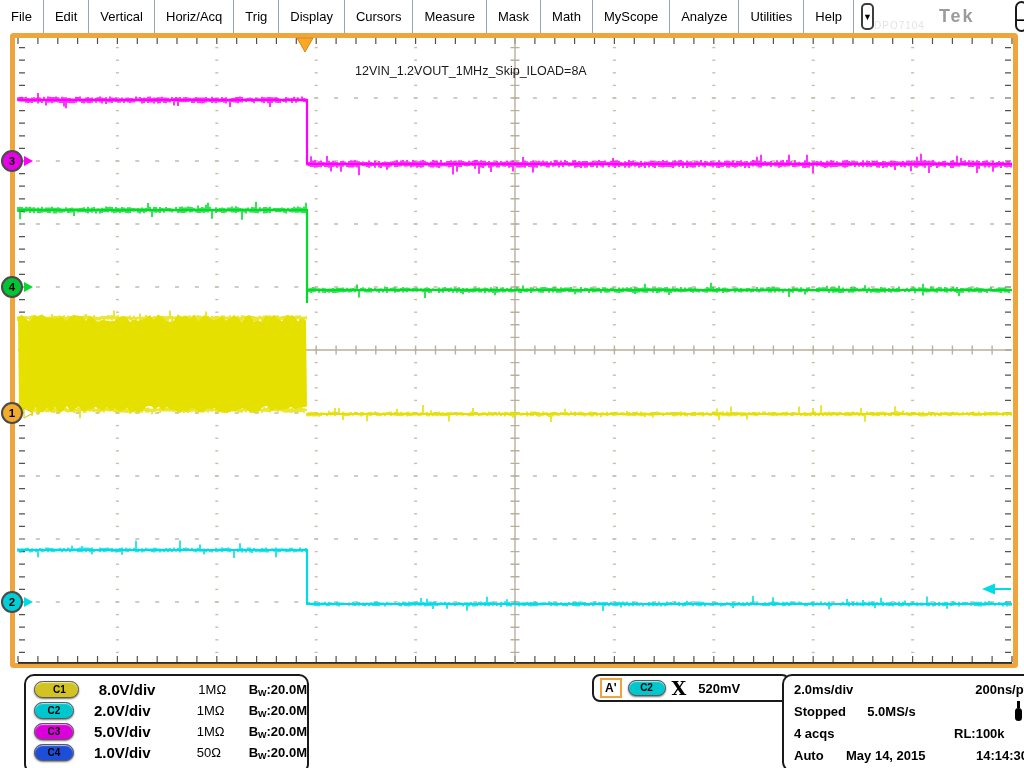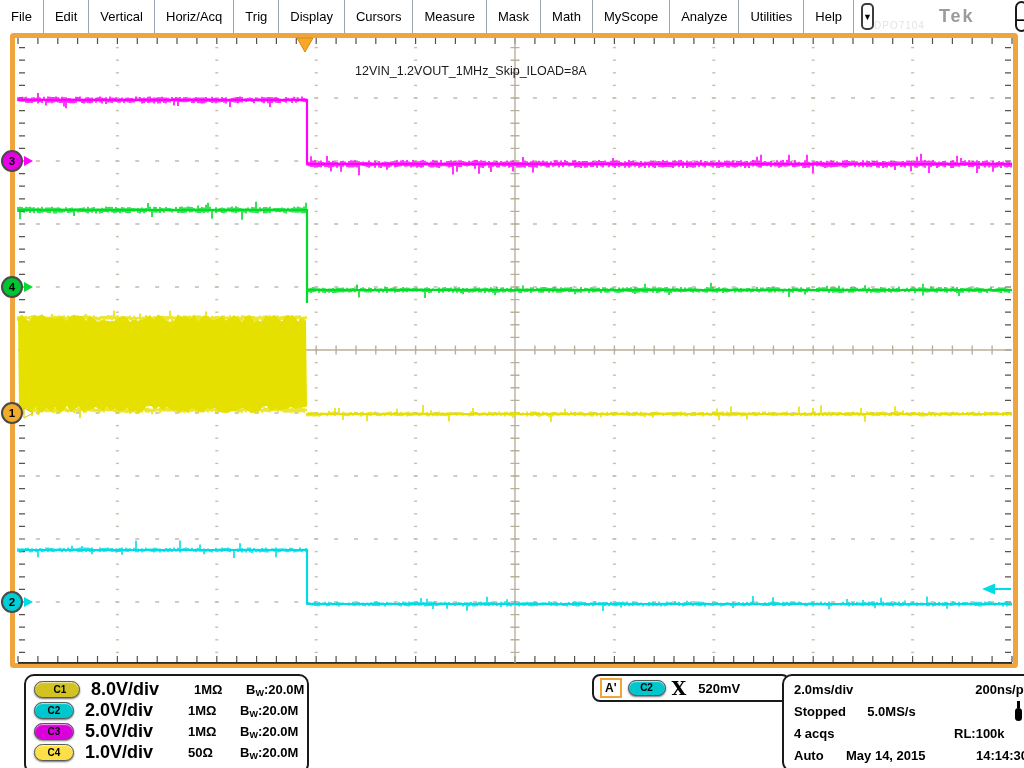--- a/index.html
+++ b/index.html
@@ -26,22 +26,22 @@
   #scope-svg{position:absolute;top:0;left:0;}
 
   
   #readout{position:absolute;top:670px;left:0;width:1024px;height:98px;background:#fff;}
   .panel{position:absolute;border:2px solid #1a1a1a;border-radius:10px;background:#fff;}
   #ch-panel{left:24px;top:4px;width:281px;height:90px;padding:3px 0;}
   .ch-row{display:flex;align-items:center;height:21px;}
   .ch-pill{margin-left:8px;width:38px;height:15px;border-radius:9px;border:1px solid #5a5a5a;
            box-shadow:0 1px 2px rgba(0,0,0,.55), inset 0 1px 1px rgba(255,255,255,.65);
            font-size:10px;font-weight:bold;color:#000;text-align:center;line-height:15px;}
-  .ch-vdiv{margin-left:11px;width:103px;font-weight:bold;font-size:18px;color:#000;}
-  .ch-imp{width:52px;font-weight:bold;font-size:13px;color:#000;}
+  .ch-vdiv{margin-left:20px;width:103px;font-weight:bold;font-size:15px;color:#000;}
+  .ch-imp{width:52px;font-weight:normal;font-size:13px;color:#000;}
   .ch-bw{font-weight:bold;font-size:13px;color:#000;display:flex;align-items:baseline;}
   .ch-bw sub{font-size:9px;font-weight:bold;transform:translateY(2px);}
 
   #trig-panel{left:592px;top:4px;width:182px;height:24px;border-radius:8px;
               display:flex;align-items:center;padding:0 6px;}
   #trig-aux{border:2px solid #f0a43c;background:#fff;color:#000;font-weight:bold;font-size:12px;
             padding:0 3px;height:16px;line-height:16px;}
   #trig-src{margin-left:6px;width:36px;height:14px;border-radius:8px;border:1px solid #5a5a5a;
             box-shadow:0 1px 2px rgba(0,0,0,.55), inset 0 1px 1px rgba(255,255,255,.65);
             font-size:10px;font-weight:bold;text-align:center;line-height:14px;}
@@ -968,21 +968,21 @@
           <span class="ch-pill" style="background: rgb(219, 0, 219); text-align: center;">C3</span>
           <span class="ch-vdiv">5.0V/div</span>
           <span class="ch-imp">1MΩ</span>
           <span class="ch-bw">
             <span>B</span>
             <sub>W</sub>
             <span>:20.0M</span>
           </span>
         </div>
         <div class="ch-row">
-          <span class="ch-pill" style="background: #fde047;">C4</span>
+          <span class="ch-pill" style="background: #1d4ed8;">C4</span>
           <span class="ch-vdiv">1.0V/div</span>
           <span class="ch-imp">50Ω</span>
           <span class="ch-bw">
             <span>B</span>
             <sub>W</sub>
             <span>:20.0M</span>
           </span>
         </div>
       </div>
 

